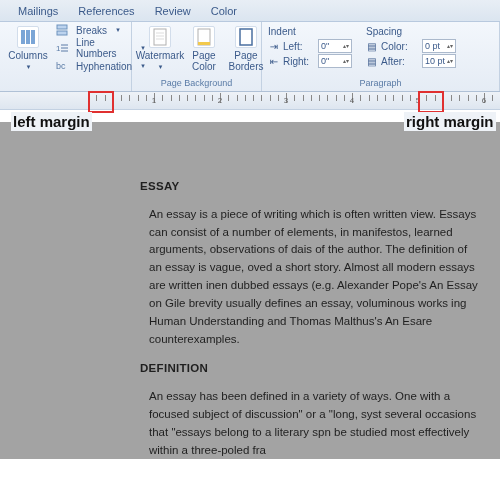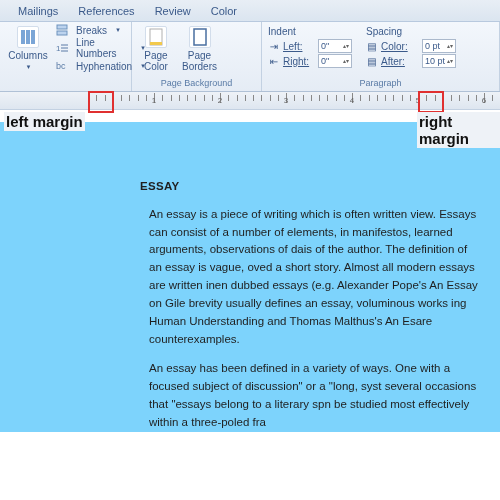--- a/index.html
+++ b/index.html
@@ -12,32 +12,32 @@
 .group-body { flex:1; display:flex; align-items:flex-start; gap:4px; }
 .big-btn { display:flex; flex-direction:column; align-items:center; justify-content:center; padding:2px 4px; font-size:10px; color:#3b5a8a; gap:2px; min-width:44px; }
 .big-btn .ic { width:22px; height:22px; display:flex; align-items:center; justify-content:center; background:#fff; border:1px solid #d2ddeb; border-radius:2px; }
 .mini-list { display:flex; flex-direction:column; gap:1px; font-size:10px; color:#3b5a8a; }
 .mini-item { display:flex; align-items:center; gap:8px; padding:0 2px; }
 .mini-ic { width:12px; height:12px; display:inline-flex; align-items:center; justify-content:center; }
 .arrow { font-size:7px; margin-left:1px; color:#3b5a8a; }
 .indent-spacing { display:flex; flex-direction:column; font-size:10px; color:#3b5a8a; gap:1px; }
 .indent-spacing .hdr { font-size:10px; color:#3b5a8a; margin-bottom:1px; }
 .stepper { display:flex; align-items:center; gap:3px; }
-.stepper .lbl { width:32px;text-decoration:underline; }
+.stepper .lbl { width:32px; }
 .stepper .box { width:34px; height:14px; background:#fff; border:1px solid #abb9cc; font-size:9px; padding:0 2px; display:flex; align-items:center; justify-content:space-between; }
 .stepper .spin { display:flex; flex-direction:column; line-height:5px; font-size:6px; color:#666; }
 .ruler-area { position:relative; height:30px; background:#fff; }
 .ruler { position:absolute; top:0; left:0; right:0; height:18px; background:linear-gradient(#eef2f7,#dee6f0); border-bottom:1px solid #c3d1e2; font-size:8px; color:#666; overflow:hidden; }
 .ruler-ticks { position:absolute; left:88px; right:0; top:0; height:18px; }
 .tick { position:absolute; top:3px; width:1px; height:6px; background:#888; }
 .tick.major { height:10px; top:1px; }
 .tick-lbl { position:absolute; top:4px; font-size:8px; color:#666; transform:translateX(-50%); }
 .red-box { position:absolute; border:2px solid #e03030; width:26px; height:22px; top:-1px; }
 .annot { position:absolute; top:20px; font-size:15px; font-weight:bold; color:#111; background:#eef2f7; padding:1px 2px; }
-.doc-area { background:#7dd3fc; padding:56px 0 0 140px; }
+.doc-area { background:#a3a3a3; padding:56px 0 0 140px; }
 .doc { font-size:11.5px; color:#1f1f1f; line-height:1.55; width:340px; font-family:Calibri,Arial,sans-serif; }
 .doc h4 { font-size:11.5px; font-weight:bold; margin-bottom:10px; letter-spacing:0.3px; }
 .doc p { margin-bottom:12px;margin-left:9px; }
 svg { display:block; }
 </style>
 </head>
 <body>
 
 <div class="tabs">
   <span>Mailings</span>
@@ -92,20 +92,32 @@
             </span>
           <span>Hyphenation</span>
             <span class="arrow">▾</span>
         </div>
       </div>
     </div>
   </div>
 
   <div class="group" style="width:130px">
     <div class="group-body">
+      <div class="big-btn">
+        <span class="ic">
+            <svg width="16" height="18">
+              <rect x="2" y="1" width="12" height="16" fill="#fff" stroke="#b0b0b0"></rect>
+              <line x1="4" y1="5" x2="12" y2="5" stroke="#ddd"></line>
+              <line x1="4" y1="8" x2="12" y2="8" stroke="#ddd"></line>
+              <line x1="4" y1="11" x2="12" y2="11" stroke="#ddd"></line>
+            </svg>
+          </span>
+        <span>Watermark</span>
+          <span class="arrow">▾</span>
+      </div>
       <div class="big-btn" style="min-width:36px">
         <span class="ic">
             <svg width="16" height="18">
               <rect x="2" y="1" width="12" height="16" fill="#fff" stroke="#b0b0b0"></rect>
               <rect x="2" y="14" width="12" height="3" fill="#f2c94c"></rect>
             </svg>
           </span>
         <span style="white-space:pre-line;text-align:center;line-height:1.1">Page
 Color</span>
       </div>
@@ -224,23 +236,24 @@
         <div class="tick" style="left: 379.5px;"></div>
         <div class="tick" style="left: 387.75px;"></div>
         <div class="tick-lbl" style="left: 330px;">5</div>
         <div class="tick major" style="left: 396px;"></div>
         <div class="tick" style="left: 404.25px;"></div>
         <div class="tick-lbl" style="left: 396px;">6</div>
       </div>
   </div>
   <div class="red-box" style="left:88px"></div>
   <div class="red-box" style="left:418px"></div>
-  <div class="annot" style="left:4px">left margin</div>
-  <div class="annot" style="left:417px">right margin</div>
+  <div class="annot" style="left:11px">left margin</div>
+  <div class="annot" style="left:404px">right margin</div>
 </div>
 
 <div class="doc-area">
   <div class="doc">
     <h4>ESSAY</h4>
     <p>An essay is a piece of writing which is often written view. Essays can consist of a number of elements, in manifestos, learned arguments, observations of dais of the author. The definition of an essay is vague, oved a short story. Almost all modern essays are written inen dubbed essays (e.g. Alexander Pope's An Essay on Gile brevity usually defines an essay, voluminous works ing Human Understanding and Thomas Malthus's An Esare counterexamples.</p>
+    <h4>DEFINITION</h4>
     <p>An essay has been defined in a variety of ways. One with a focused subject of discussion" or a "long, syst several occasions that "essays belong to a literary spn be studied most effectively within a three-poled fra</p>
   </div>
 </div>
 
 </body></html>

